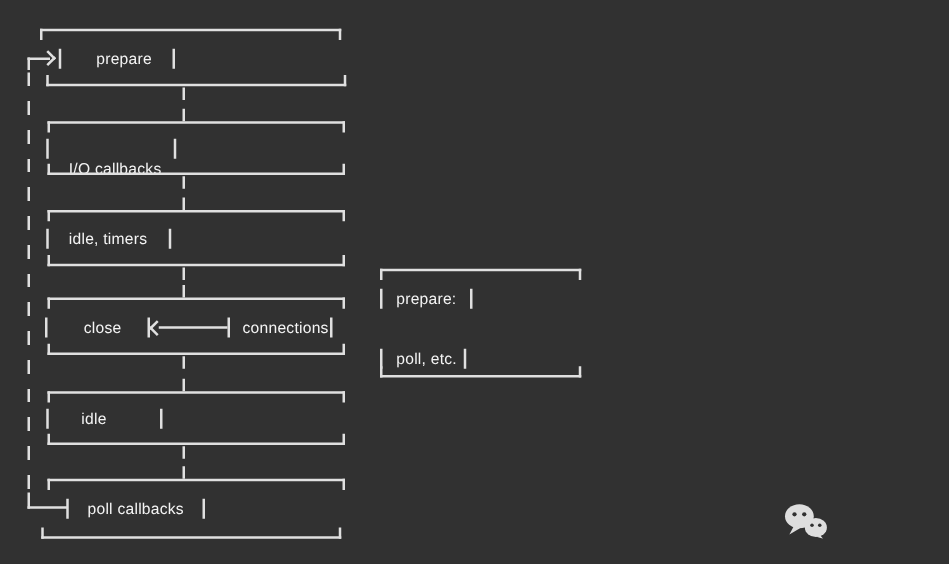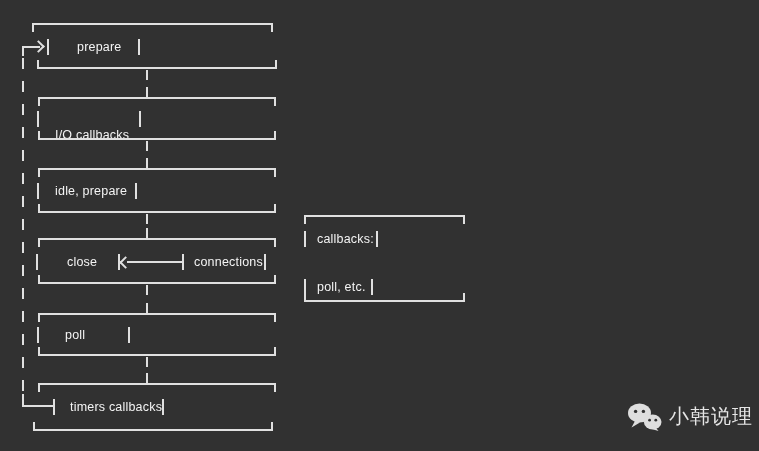--- a/index.html
+++ b/index.html
@@ -58,21 +58,21 @@
     <div class="v" style="left:274px;top:131px;height:9px"></div>
     <div class="v" style="left:146px;top:141px;height:10px"></div>
     <div class="v" style="left:146px;top:158px;height:10px"></div>
   </div>
 
   <div class="grp">
     <div class="h" style="left:38px;top:168px;width:238px"></div>
     <div class="v" style="left:38px;top:168px;height:9px"></div>
     <div class="v" style="left:274px;top:168px;height:9px"></div>
     <div class="v" style="left:37px;top:183px;height:16px"></div>
-    <div class="lbl" style="left:55px;top:184px">idle, prepare</div>
+    <div class="lbl" style="left:55px;top:184px">idle, timers</div>
     <div class="v" style="left:135px;top:183px;height:16px"></div>
     <div class="h" style="left:38px;top:211px;width:238px"></div>
     <div class="v" style="left:38px;top:204px;height:9px"></div>
     <div class="v" style="left:274px;top:204px;height:9px"></div>
     <div class="v" style="left:146px;top:214px;height:10px"></div>
     <div class="v" style="left:146px;top:228px;height:10px"></div>
   </div>
 
   <div class="grp">
     <div class="h" style="left:38px;top:238px;width:238px"></div>
@@ -91,63 +91,62 @@
     <div class="v" style="left:274px;top:275px;height:9px"></div>
     <div class="v" style="left:146px;top:285px;height:10px"></div>
     <div class="v" style="left:146px;top:303px;height:10px"></div>
   </div>
 
   <div class="grp">
     <div class="h" style="left:38px;top:313px;width:238px"></div>
     <div class="v" style="left:38px;top:313px;height:9px"></div>
     <div class="v" style="left:274px;top:313px;height:9px"></div>
     <div class="v" style="left:37px;top:327px;height:16px"></div>
-    <div class="lbl" style="left:65px;top:328px">poll</div>
+    <div class="lbl" style="left:65px;top:328px">idle</div>
     <div class="v" style="left:128px;top:327px;height:16px"></div>
     <div class="h" style="left:38px;top:354px;width:238px"></div>
     <div class="v" style="left:38px;top:347px;height:9px"></div>
     <div class="v" style="left:274px;top:347px;height:9px"></div>
     <div class="v" style="left:146px;top:357px;height:10px"></div>
     <div class="v" style="left:146px;top:373px;height:10px"></div>
   </div>
 
   <div class="grp">
     <div class="h" style="left:38px;top:383px;width:238px"></div>
     <div class="v" style="left:38px;top:383px;height:9px"></div>
     <div class="v" style="left:274px;top:383px;height:9px"></div>
     <div class="v" style="left:53px;top:399px;height:16px"></div>
-    <div class="lbl" style="left:70px;top:400px">timers callbacks</div>
+    <div class="lbl" style="left:70px;top:400px">poll callbacks</div>
     <div class="v" style="left:162px;top:399px;height:16px"></div>
     <div class="h" style="left:33px;top:429px;width:240px"></div>
     <div class="v" style="left:33px;top:422px;height:9px"></div>
     <div class="v" style="left:271px;top:422px;height:9px"></div>
   </div>
 
   <div class="grp">
     <div class="h" style="left:304px;top:215px;width:161px"></div>
     <div class="v" style="left:304px;top:215px;height:9px"></div>
     <div class="v" style="left:463px;top:215px;height:9px"></div>
     <div class="v" style="left:304px;top:231px;height:16px"></div>
-    <div class="lbl" style="left:317px;top:232px">callbacks:</div>
+    <div class="lbl" style="left:317px;top:232px">prepare:</div>
     <div class="v" style="left:376px;top:231px;height:16px"></div>
     <div class="v" style="left:304px;top:279px;height:16px"></div>
     <div class="lbl" style="left:317px;top:280px">poll, etc.</div>
     <div class="v" style="left:371px;top:279px;height:16px"></div>
     <div class="h" style="left:304px;top:300px;width:161px"></div>
     <div class="v" style="left:304px;top:293px;height:9px"></div>
     <div class="v" style="left:463px;top:293px;height:9px"></div>
   </div>
 
   <div class="wm">
     <svg width="35" height="29" viewBox="0 0 35 29">
       <ellipse cx="12.5" cy="11" rx="11.5" ry="9.6" fill="#dedede"></ellipse>
       <path d="M8,19 L4.5,25.5 L13,20.5 Z" fill="#dedede"></path>
       <circle cx="8.6" cy="9.4" r="1.7" fill="#313131"></circle>
       <circle cx="16.4" cy="9.4" r="1.7" fill="#313131"></circle>
       <ellipse cx="25.7" cy="20" rx="8.8" ry="7.6" fill="#dedede"></ellipse>
       <path d="M29.5,26.5 L31.5,29 L25.5,27.2 Z" fill="#dedede"></path>
       <circle cx="22.6" cy="18.2" r="1.4" fill="#313131"></circle>
       <circle cx="28.8" cy="18.2" r="1.4" fill="#313131"></circle>
     </svg>
-    <span class="wm-text">小韩说理</span>
   </div>
 
 </div>
 
 </body></html>

